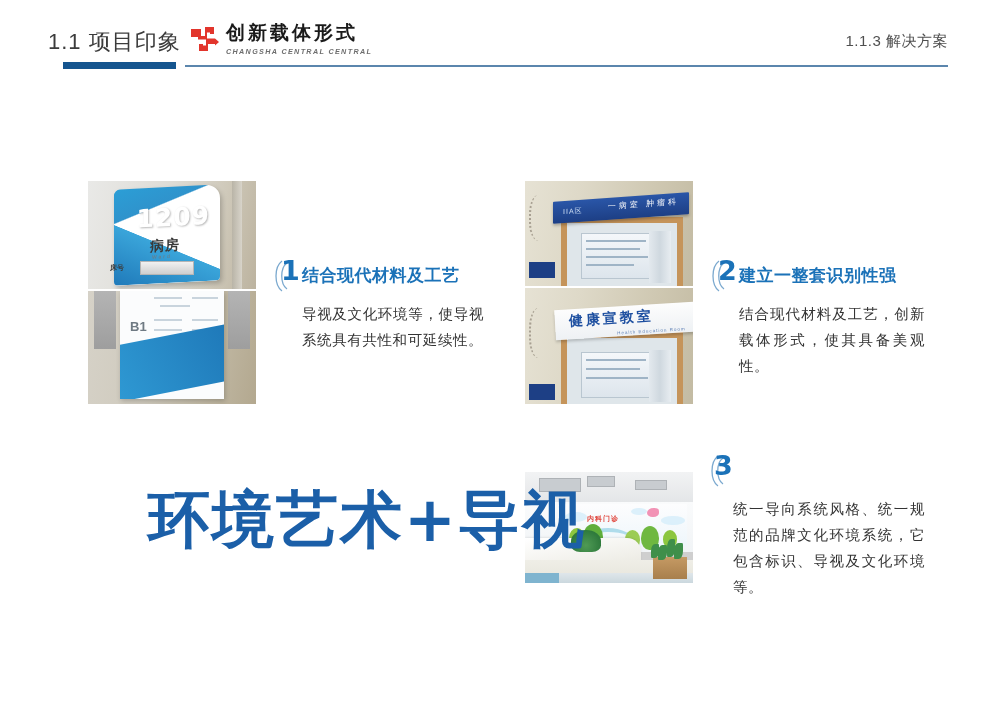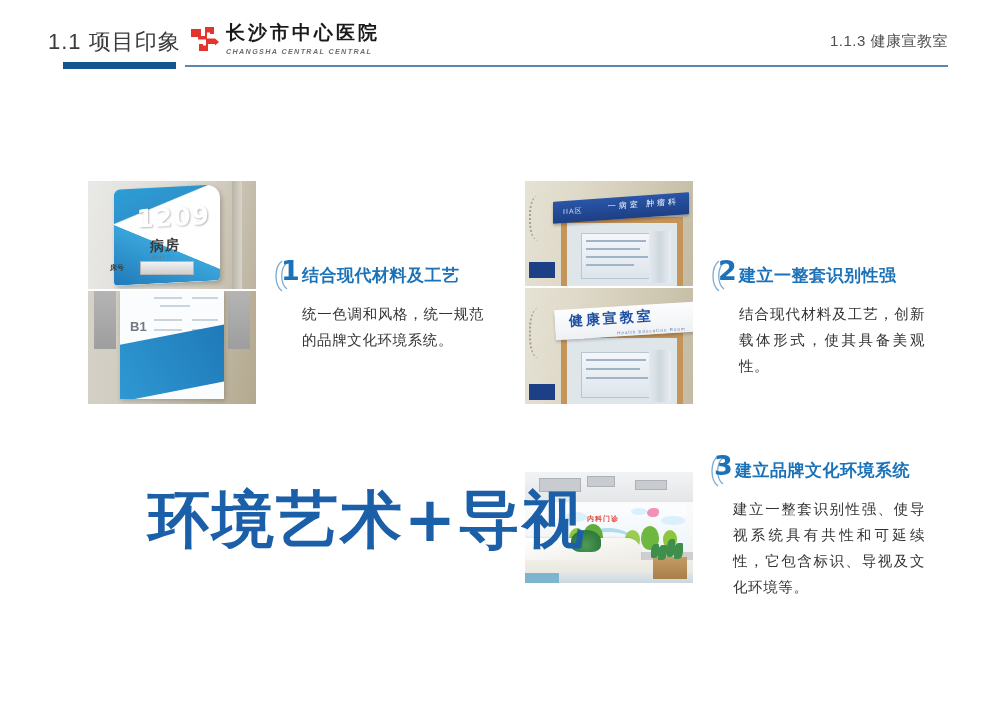--- a/index.html
+++ b/index.html
@@ -178,25 +178,25 @@
 
     <div class="hdr-title">1.1 项目印象</div>
 
     <div class="hdr-rule-dark"></div>
     <div class="hdr-rule-thin"></div>
 
     <div class="logo">
       <svg class="logo-mark" viewBox="0 0 30 26">
         <path d="M1,3 L11,3 L11,10 L15,10 L15,1 L24,1 L24,8 L20,8 L20,6.5 L17,6.5 L17,12.5 L25,12.5 L29,16 L25,19.5 L25,18 L18,18 L18,25 L9,25 L9,18 L13,18 L13,19.5 L16,19.5 L16,13.5 L8,13.5 L8,11 L1,11 Z" fill="#e2352c"></path>
       </svg>
-      <div class="logo-cn">长沙市中心医院</div>
+      <div class="logo-cn">创新载体形式</div>
       <div class="logo-en">CHANGSHA CENTRAL CENTRAL</div>
     </div>
 
-    <div class="hdr-right">1.1.3 健康宣教室</div>
+    <div class="hdr-right">1.1.3 解决方案</div>
   </div>
 
   <div class="photo" id="photo1a">
     <div class="ph-inner">
       <div class="p1-wall"></div>
       <div style="position:absolute;right:14px;top:0;width:10px;height:100%;background:linear-gradient(90deg,#b9b4a7,#d8d4ca);"></div>
       <div class="p1-sign">
         <div class="p1-num">1209</div>
         <div class="p1-cn">病房</div>
         <div class="p1-en">Ward</div>
@@ -303,21 +303,21 @@
 
   <div class="block" id="block1">
     <div class="blk-head">
       <svg class="blk-arc" viewBox="0 0 26 34">
         <path d="M10,2 C2,8 2,26 10,32" fill="none" stroke="#7ba9cf" stroke-width="1.3"></path>
         <path d="M15,4 C8,9 8,25 15,30" fill="none" stroke="#7ba9cf" stroke-width="1.3"></path>
       </svg>
       <div class="blk-num">1</div>
       <div class="blk-title">结合现代材料及工艺</div>
     </div>
-    <div class="blk-body">统一色调和风格，统一规范的品牌文化环境系统。</div>
+    <div class="blk-body">导视及文化环境等，使导视系统具有共性和可延续性。</div>
   </div>
 
   <div class="block" id="block2">
     <div class="blk-head">
       <svg class="blk-arc" viewBox="0 0 26 34">
         <path d="M10,2 C2,8 2,26 10,32" fill="none" stroke="#7ba9cf" stroke-width="1.3"></path>
         <path d="M15,4 C8,9 8,25 15,30" fill="none" stroke="#7ba9cf" stroke-width="1.3"></path>
       </svg>
       <div class="blk-num">2</div>
       <div class="blk-title">建立一整套识别性强</div>
@@ -325,18 +325,17 @@
     <div class="blk-body">结合现代材料及工艺，创新载体形式，使其具备美观性。</div>
   </div>
 
   <div class="block" id="block3">
     <div class="blk-head">
       <svg class="blk-arc" viewBox="0 0 26 34">
         <path d="M9,2 C1,8 1,26 9,32" fill="none" stroke="#7ba9cf" stroke-width="1.3"></path>
         <path d="M14,4 C7,9 7,25 14,30" fill="none" stroke="#7ba9cf" stroke-width="1.3"></path>
       </svg>
       <div class="blk-num">3</div>
-      <div class="blk-title">建立品牌文化环境系统</div>
-    </div>
-    <div class="blk-body">建立一整套识别性强、使导视系统具有共性和可延续性，它包含标识、导视及文化环境等。</div>
+    </div>
+    <div class="blk-body">统一导向系统风格、统一规范的品牌文化环境系统，它包含标识、导视及文化环境等。</div>
   </div>
 
 </div>
 
 </body></html>

